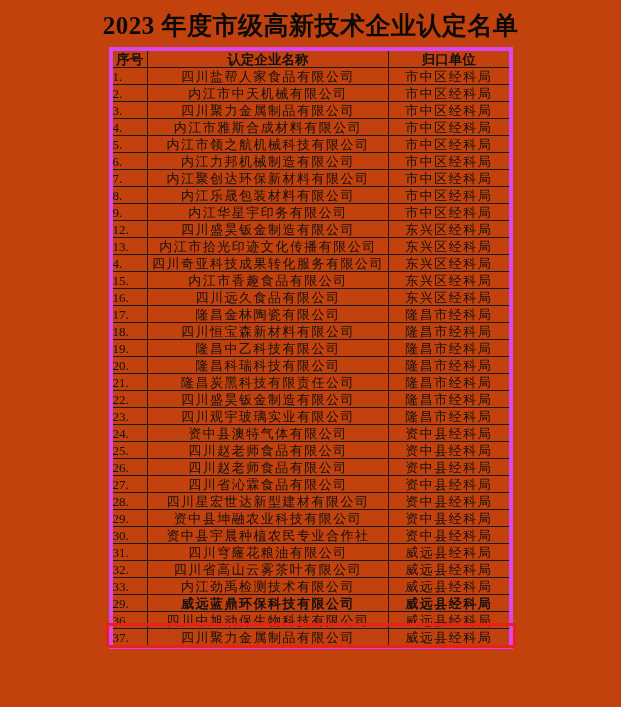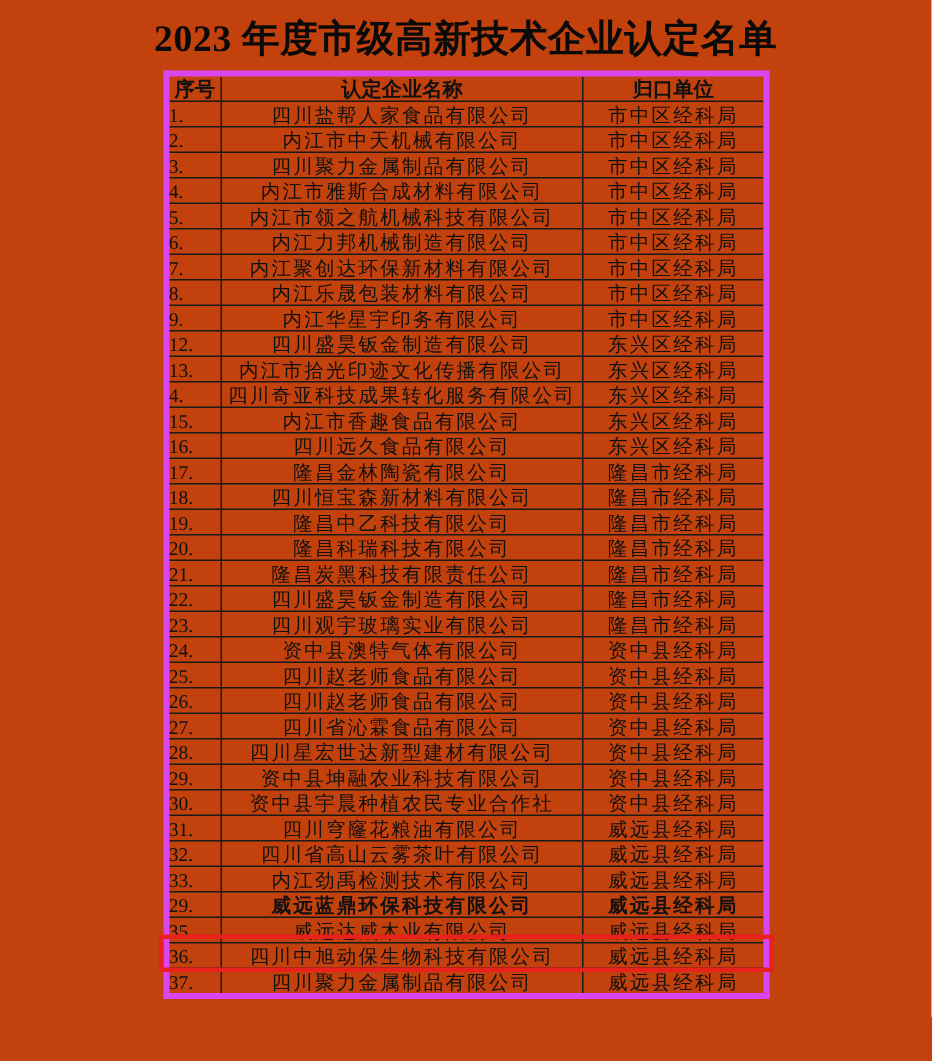--- a/index.html
+++ b/index.html
@@ -253,25 +253,20 @@
           <td class="col-no">33.</td>
           <td class="col-name">内江劲禹检测技术有限公司</td>
           <td class="col-unit">威远县经科局</td>
         </tr>
         <tr class="highlighted">
           <td class="col-no">29.</td>
           <td class="col-name">威远蓝鼎环保科技有限公司</td>
           <td class="col-unit">威远县经科局</td>
         </tr>
         <tr>
-          <td class="col-no">35.</td>
-          <td class="col-name">威远达威木业有限公司</td>
-          <td class="col-unit">威远县经科局</td>
-        </tr>
-        <tr>
           <td class="col-no">36.</td>
           <td class="col-name">四川中旭动保生物科技有限公司</td>
           <td class="col-unit">威远县经科局</td>
         </tr>
         <tr>
           <td class="col-no">37.</td>
           <td class="col-name">四川聚力金属制品有限公司</td>
           <td class="col-unit">威远县经科局</td>
         </tr>
       </tbody>

